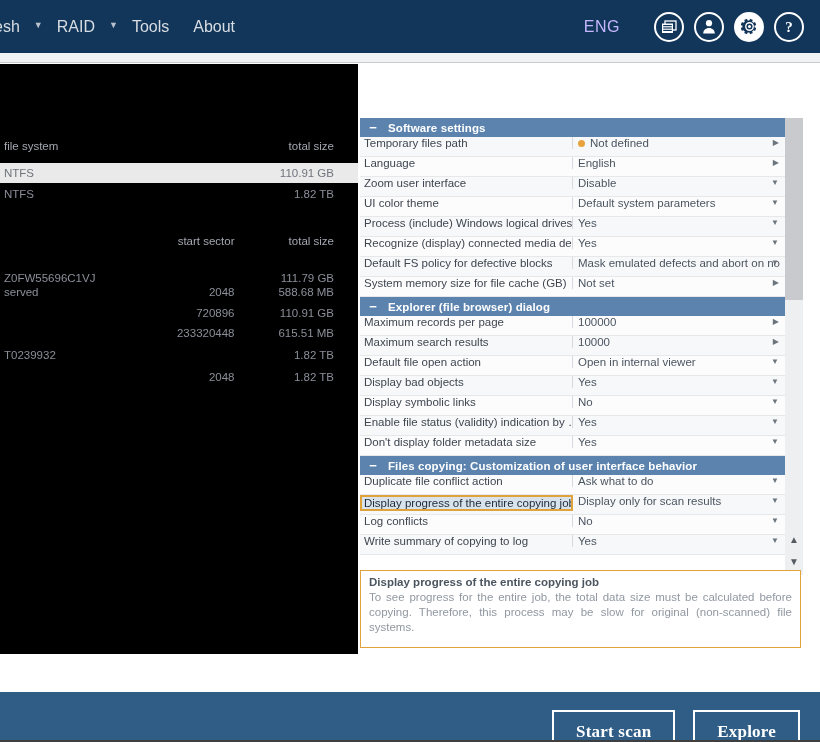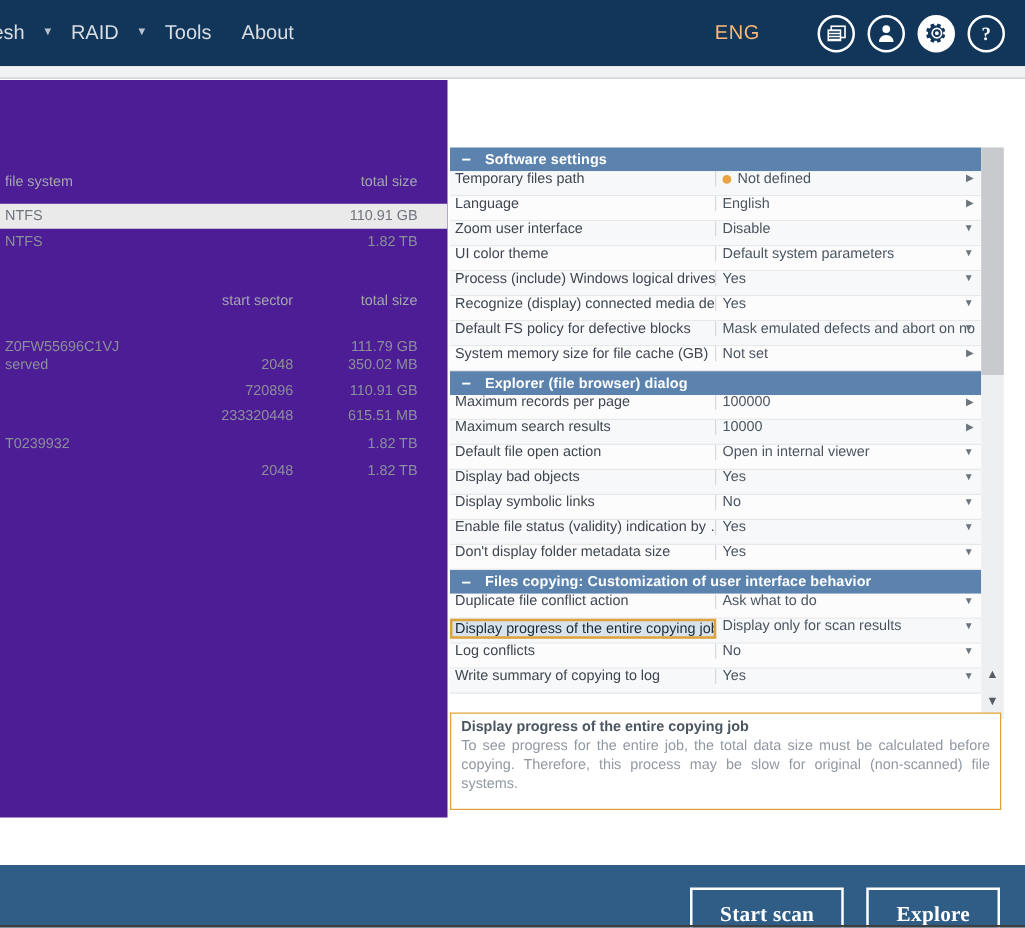--- a/index.html
+++ b/index.html
@@ -47,23 +47,23 @@
     position: relative;
     top: -1px;
   }
   .topbar-right {
     margin-left: auto;
     display: flex;
     align-items: center;
     padding-right: 16px;
   }
   .lang-label {
-    color: #fdba74;
+    color: #c4b5fd;
     font-size: 16px;
-    margin-right: 36px;
+    margin-right: 24px;
     letter-spacing: .5px;
   }
   .circ-icon {
     width: 30px; height: 30px;
     border-radius: 50%;
     border: 2px solid #ffffff;
     display: flex;
     align-items: center;
     justify-content: center;
     margin-left: 10px;
@@ -87,21 +87,21 @@
     border-bottom: 1px solid #c9cccf;
     box-sizing: border-box;
   }
 
   
   .left-panel {
     position: absolute;
     left: 0; top: 64px;
     width: 358px;
     height: 590px;
-    background: #4c1d95;
+    background: #000000;
     overflow: hidden;
     font-size: 11.5px;
   }
   .lp-row {
     position: absolute;
     left: 0;
     width: 358px;
     height: 20px;
     display: flex;
     align-items: center;
@@ -352,21 +352,21 @@
       <span class="lp-c3">total size</span>
     </div>
     <div class="lp-row" style="top: 204px;">
       <span class="lp-c1">Z0FW55696C1VJ</span>
       <span class="lp-c2"></span>
       <span class="lp-c3">111.79 GB</span>
     </div>
     <div class="lp-row" style="top: 218px;">
       <span class="lp-c1">served</span>
       <span class="lp-c2">2048</span>
-      <span class="lp-c3">350.02 MB</span>
+      <span class="lp-c3">588.68 MB</span>
     </div>
     <div class="lp-row" style="top: 239px;">
       <span class="lp-c1"></span>
       <span class="lp-c2">720896</span>
       <span class="lp-c3">110.91 GB</span>
     </div>
     <div class="lp-row" style="top: 259px;">
       <span class="lp-c1"></span>
       <span class="lp-c2">233320448</span>
       <span class="lp-c3">615.51 MB</span>

